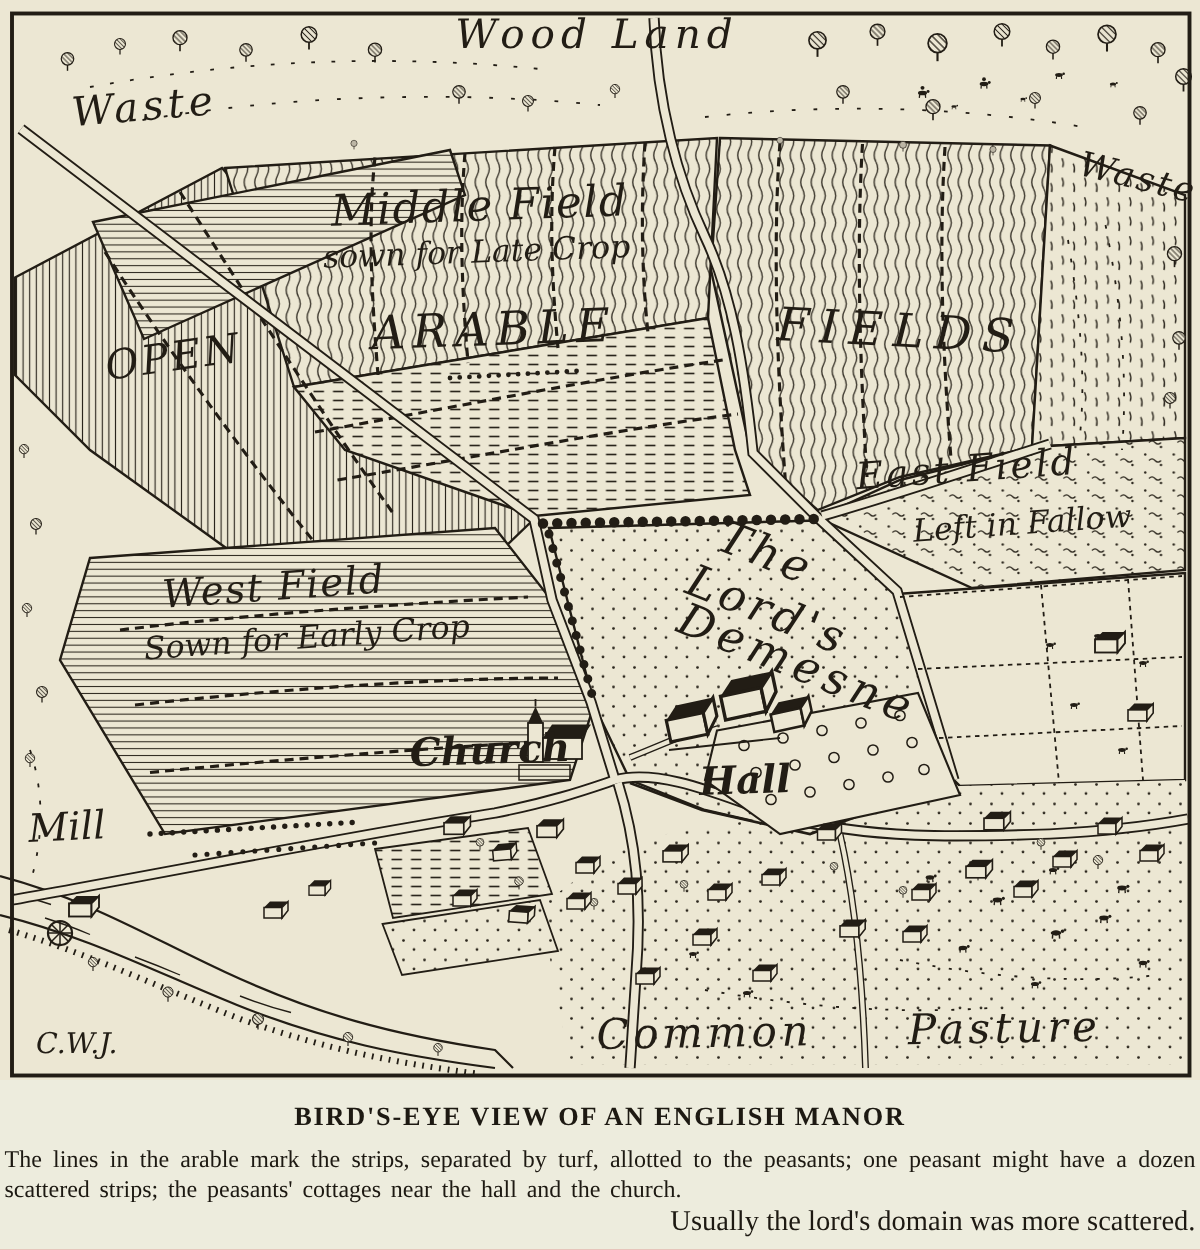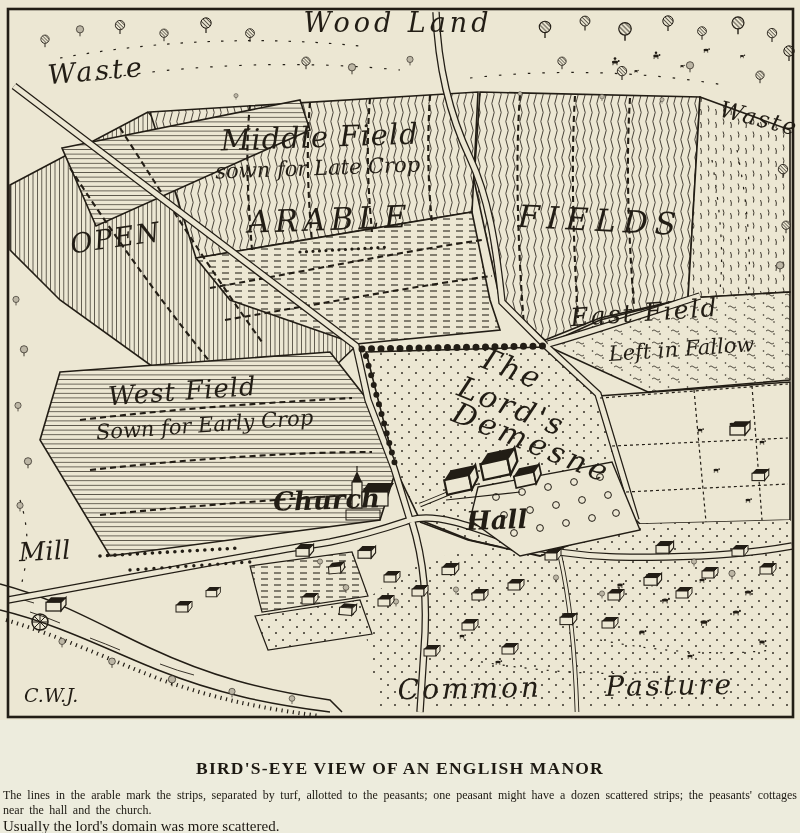--- a/index.html
+++ b/index.html
@@ -2,25 +2,25 @@
 <html><head>
 <meta charset="utf-8">
 <style>
   html,body{margin:0;padding:0;}
   body{width:800px;font-family:"Liberation Serif",serif;}
   .page{position:relative;width:800px;height:833px;background:#b91c1c;overflow:hidden;}
   .edge-sliver{position:absolute;left:0;top:40px;width:3px;height:600px;background:#474334;opacity:.55;}
   .map-wrap{position:absolute;left:0;top:0;width:800px;height:720px;}
   svg{display:block;}
   .caption{position:absolute;left:0;top:720px;width:800px;height:113px;background:#edecdd;color:#1d1912;}
-  .caption-title{margin:0;padding-top:38px;text-align:center;font-size:17.5px;font-weight:bold;
+  .caption-title{margin:0;padding-top:14px;text-align:center;font-size:17.5px;font-weight:bold;
                  letter-spacing:1.2px;font-family:"Liberation Serif",serif;}
-  .caption-body{margin:9px auto 0 auto;width:794px;font-size:12px;line-height:1.22;
+  .caption-body{margin:9px auto 0 auto;width:794px;font-size:16px;line-height:1.22;
                 text-align:justify;word-spacing:2.5px;}
-  .caption-footer{margin:0 auto;width:794px;font-size:15px;line-height:1.22;text-align:left;}
+  .caption-footer{margin:0 auto;width:794px;font-size:19px;line-height:1.22;text-align:right;}
   
   text{font-family:"DejaVu Serif",serif;font-style:italic;fill:#221d15;}
   .lbl-bold{font-weight:bold;}
 </style>
 </head>
 <body>
 
 <div class="page">
   <div class="edge-sliver"></div>
 

